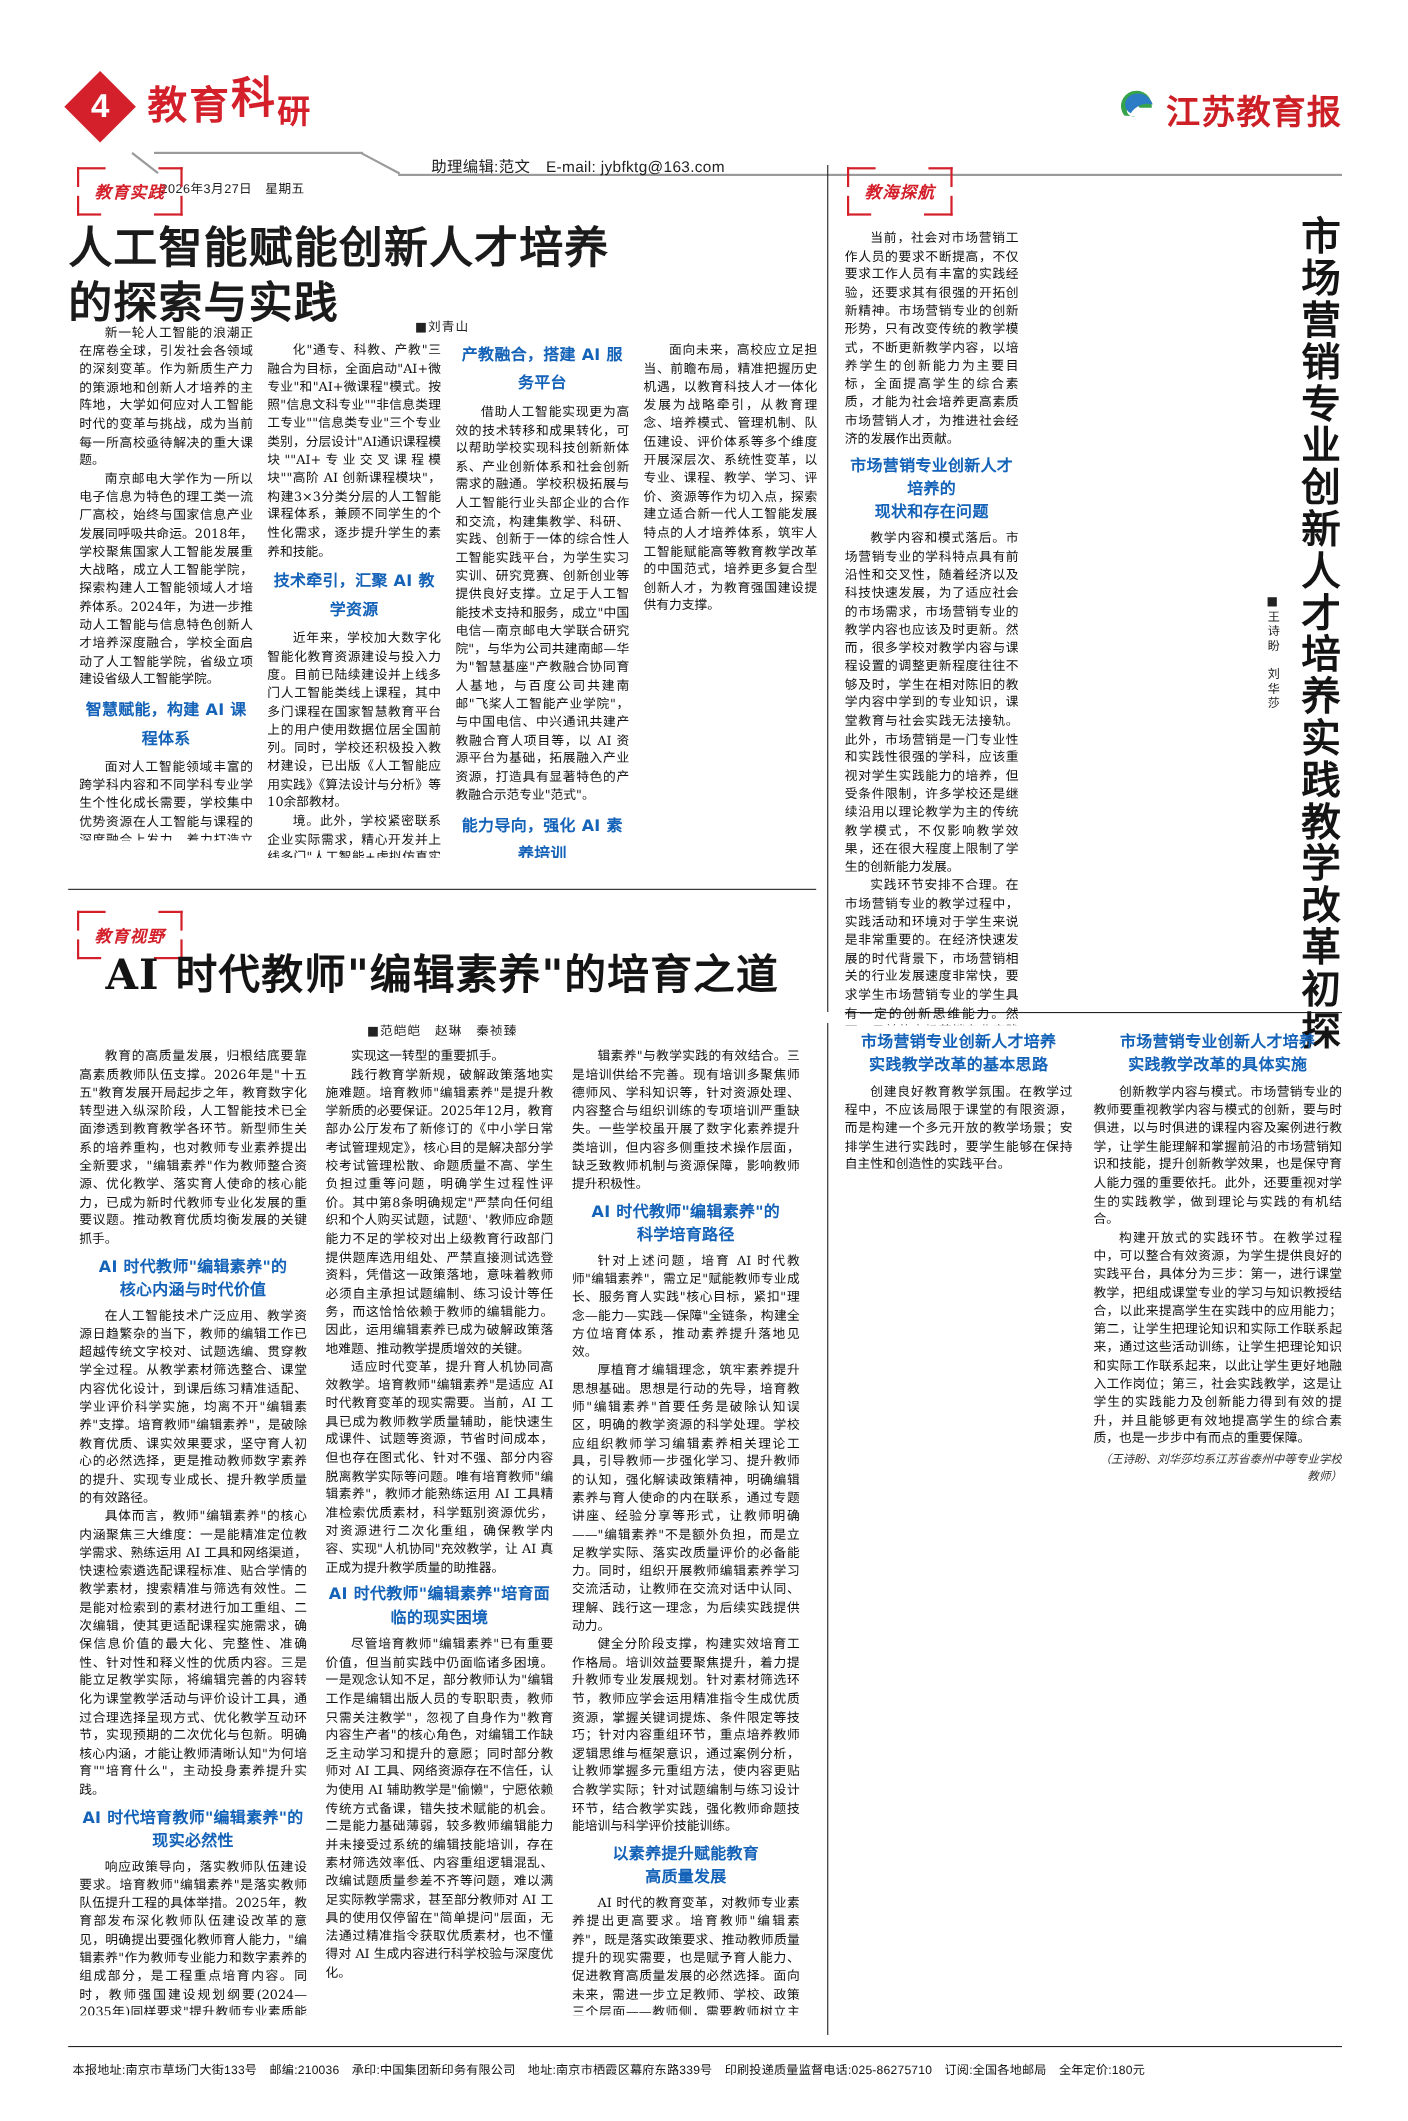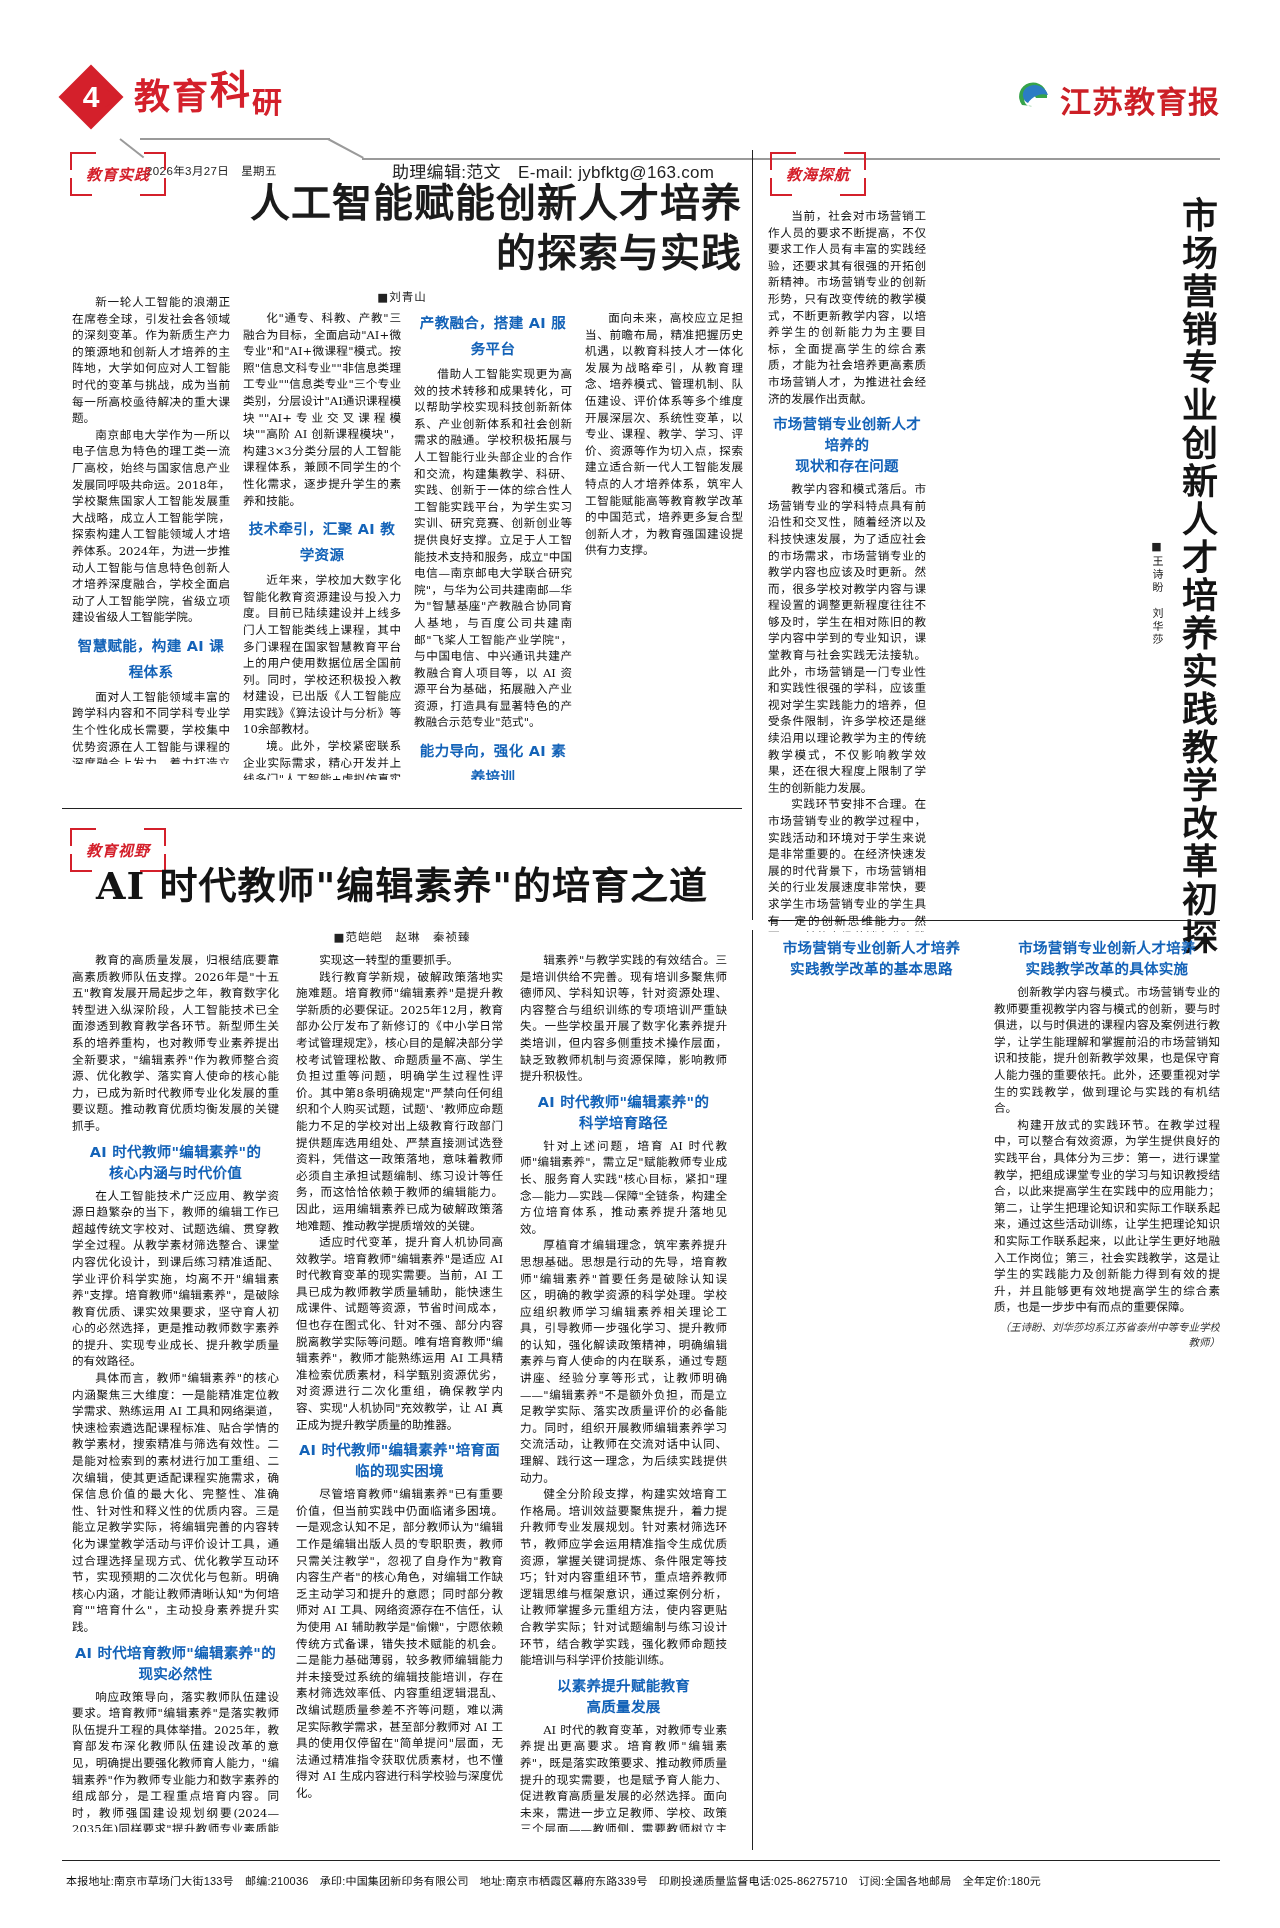--- a/index.html
+++ b/index.html
@@ -20,21 +20,21 @@
   .section-name{position:absolute;left:72px;top:10px;color:#d4202b;font-size:36px;font-weight:bold;letter-spacing:2px;
       font-family:"DejaVu Serif",serif;line-height:46px;white-space:nowrap;}
   .section-name .c2{font-size:40px;position:relative;top:-5px;}
   .section-name .c3{font-size:30px;position:relative;top:4px;}
   .rule-swoosh{position:absolute;left:78px;top:76px;width:190px;height:2px;background:#9a9a9a;}
   .rule-diag1{position:absolute;left:58px;top:76px;width:30px;height:2px;background:#9a9a9a;transform:rotate(38deg);transform-origin:left center;}
   .rule-diag2{position:absolute;left:266px;top:76px;width:40px;height:2px;background:#9a9a9a;transform:rotate(28deg);transform-origin:left center;}
   .rule-long{position:absolute;left:300px;top:96px;width:858px;height:2px;background:#9a9a9a;}
   .dateline{position:absolute;left:84px;top:100px;font-size:11.5px;color:#222;white-space:nowrap;
       font-family:"Liberation Sans",sans-serif;letter-spacing:.4px;}
-  .editline{position:absolute;left:330px;top:96px;font-size:17px;color:#222;white-space:nowrap;
+  .editline{position:absolute;left:330px;top:78px;font-size:14px;color:#222;white-space:nowrap;
       font-family:"Liberation Sans",sans-serif;letter-spacing:.3px;}
 
   .brand{position:absolute;right:0px;top:14px;height:46px;display:flex;align-items:center;}
   .brand-e{width:40px;height:40px;position:relative;margin-right:6px;}
   .brand-e svg{display:block;}
   .brand-text{color:#cc1f26;font-size:31px;font-weight:bold;font-family:"DejaVu Serif",serif;letter-spacing:1px;}
 
   
   .vdiv{position:absolute;background:#222;width:1px;}
   .hdiv{position:absolute;background:#222;height:1px;}
@@ -46,22 +46,22 @@
   .sec-tag .br-tr{position:absolute;right:0;top:0;width:2px;height:18px;background:#d4202b;}
   .sec-tag .br-tr2{position:absolute;right:0;top:0;width:22px;height:2px;background:#d4202b;}
   .sec-tag .br-bl{position:absolute;left:0;bottom:0;width:2px;height:18px;background:#d4202b;}
   .sec-tag .br-bl2{position:absolute;left:0;bottom:0;width:22px;height:2px;background:#d4202b;}
   .sec-tag .br-br{position:absolute;right:0;bottom:0;width:26px;height:2px;background:#d4202b;}
   .sec-tag .br-br2{position:absolute;right:0;bottom:0;width:2px;height:18px;background:#d4202b;}
   .sec-tag .lbl{position:absolute;left:8px;top:11px;width:80px;text-align:center;color:#d4202b;font-size:15px;
       font-weight:bold;font-style:italic;font-family:"DejaVu Serif",serif;letter-spacing:1px;}
 
   
-  .hl1{position:absolute;text-align:right;font-family:"DejaVu Sans","Liberation Sans",sans-serif;
-      font-weight:bold;color:#1b1b1b;letter-spacing:1px;}
+  .hl1{position:absolute;text-align:left;font-family:"DejaVu Sans","Liberation Sans",sans-serif;
+      font-weight:bold;color:#1b1b1b;letter-spacing:1px;margin-top:23px;}
   .hl1 .l1{font-size:40px;line-height:50px;white-space:nowrap;}
   .hl1 .l2{font-size:40px;line-height:50px;white-space:nowrap;}
   .byline{position:absolute;text-align:center;font-size:11.5px;color:#222;font-family:"DejaVu Serif",serif;
       letter-spacing:1px;white-space:nowrap;}
 
   .hl2{position:absolute;text-align:center;font-family:"DejaVu Serif","Liberation Serif",serif;
       font-weight:bold;color:#141414;font-size:38px;line-height:48px;white-space:nowrap;letter-spacing:1px;}
 
   
   .col{position:absolute;font-size:11.6px;line-height:16.6px;color:#111;text-align:justify;
@@ -246,20 +246,21 @@
       </span>
     <p>教学内容和模式落后。市场营销专业的学科特点具有前沿性和交叉性，随着经济以及科技快速发展，为了适应社会的市场需求，市场营销专业的教学内容也应该及时更新。然而，很多学校对教学内容与课程设置的调整更新程度往往不够及时，学生在相对陈旧的教学内容中学到的专业知识，课堂教育与社会实践无法接轨。此外，市场营销是一门专业性和实践性很强的学科，应该重视对学生实践能力的培养，但受条件限制，许多学校还是继续沿用以理论教学为主的传统教学模式，不仅影响教学效果，还在很大程度上限制了学生的创新能力发展。</p>
     <p>实践环节安排不合理。在市场营销专业的教学过程中，实践活动和环境对于学生来说是非常重要的。在经济快速发展的时代背景下，市场营销相关的行业发展速度非常快，要求学生市场营销专业的学生具有一定的创新思维能力。然而，目前的市场营销专业实践环节多以认识实习、市场调查等传统方式进行实习，实践教学环节比较少，不利于学生的创新思维能力的培养。</p>
   </div>
 
   <div class="col" style="left:768px;top:938px;width:207px;height:896px;">
     <span class="sub two" style="margin-top:0">
         <div>市场营销专业创新人才培养</div>
         <div>实践教学改革的基本思路</div>
       </span>
+    <p>创建良好教育教学氛围。在教学过程中，不应该局限于课堂的有限资源，而是构建一个多元开放的教学场景；安排学生进行实践时，要学生能够在保持自主性和创造性的实践平台。</p>
   </div>
 
   <div class="col" style="left:994px;top:938px;width:226px;height:896px;">
     <span class="sub two" style="margin-top:0">
         <div>市场营销专业创新人才培养</div>
         <div>实践教学改革的具体实施</div>
       </span>
     <p>创新教学内容与模式。市场营销专业的教师要重视教学内容与模式的创新，要与时俱进，以与时俱进的课程内容及案例进行教学，让学生能理解和掌握前沿的市场营销知识和技能，提升创新教学效果，也是保守育人能力强的重要依托。此外，还要重视对学生的实践教学，做到理论与实践的有机结合。</p>
     <p>构建开放式的实践环节。在教学过程中，可以整合有效资源，为学生提供良好的实践平台，具体分为三步：第一，进行课堂教学，把组成课堂专业的学习与知识教授结合，以此来提高学生在实践中的应用能力；第二，让学生把理论知识和实际工作联系起来，通过这些活动训练，让学生把理论知识和实际工作联系起来，以此让学生更好地融入工作岗位；第三，社会实践教学，这是让学生的实践能力及创新能力得到有效的提升，并且能够更有效地提高学生的综合素质，也是一步步中有而点的重要保障。</p>
     <span class="sig">（王诗盼、刘华莎均系江苏省泰州中等专业学校教师）</span>

